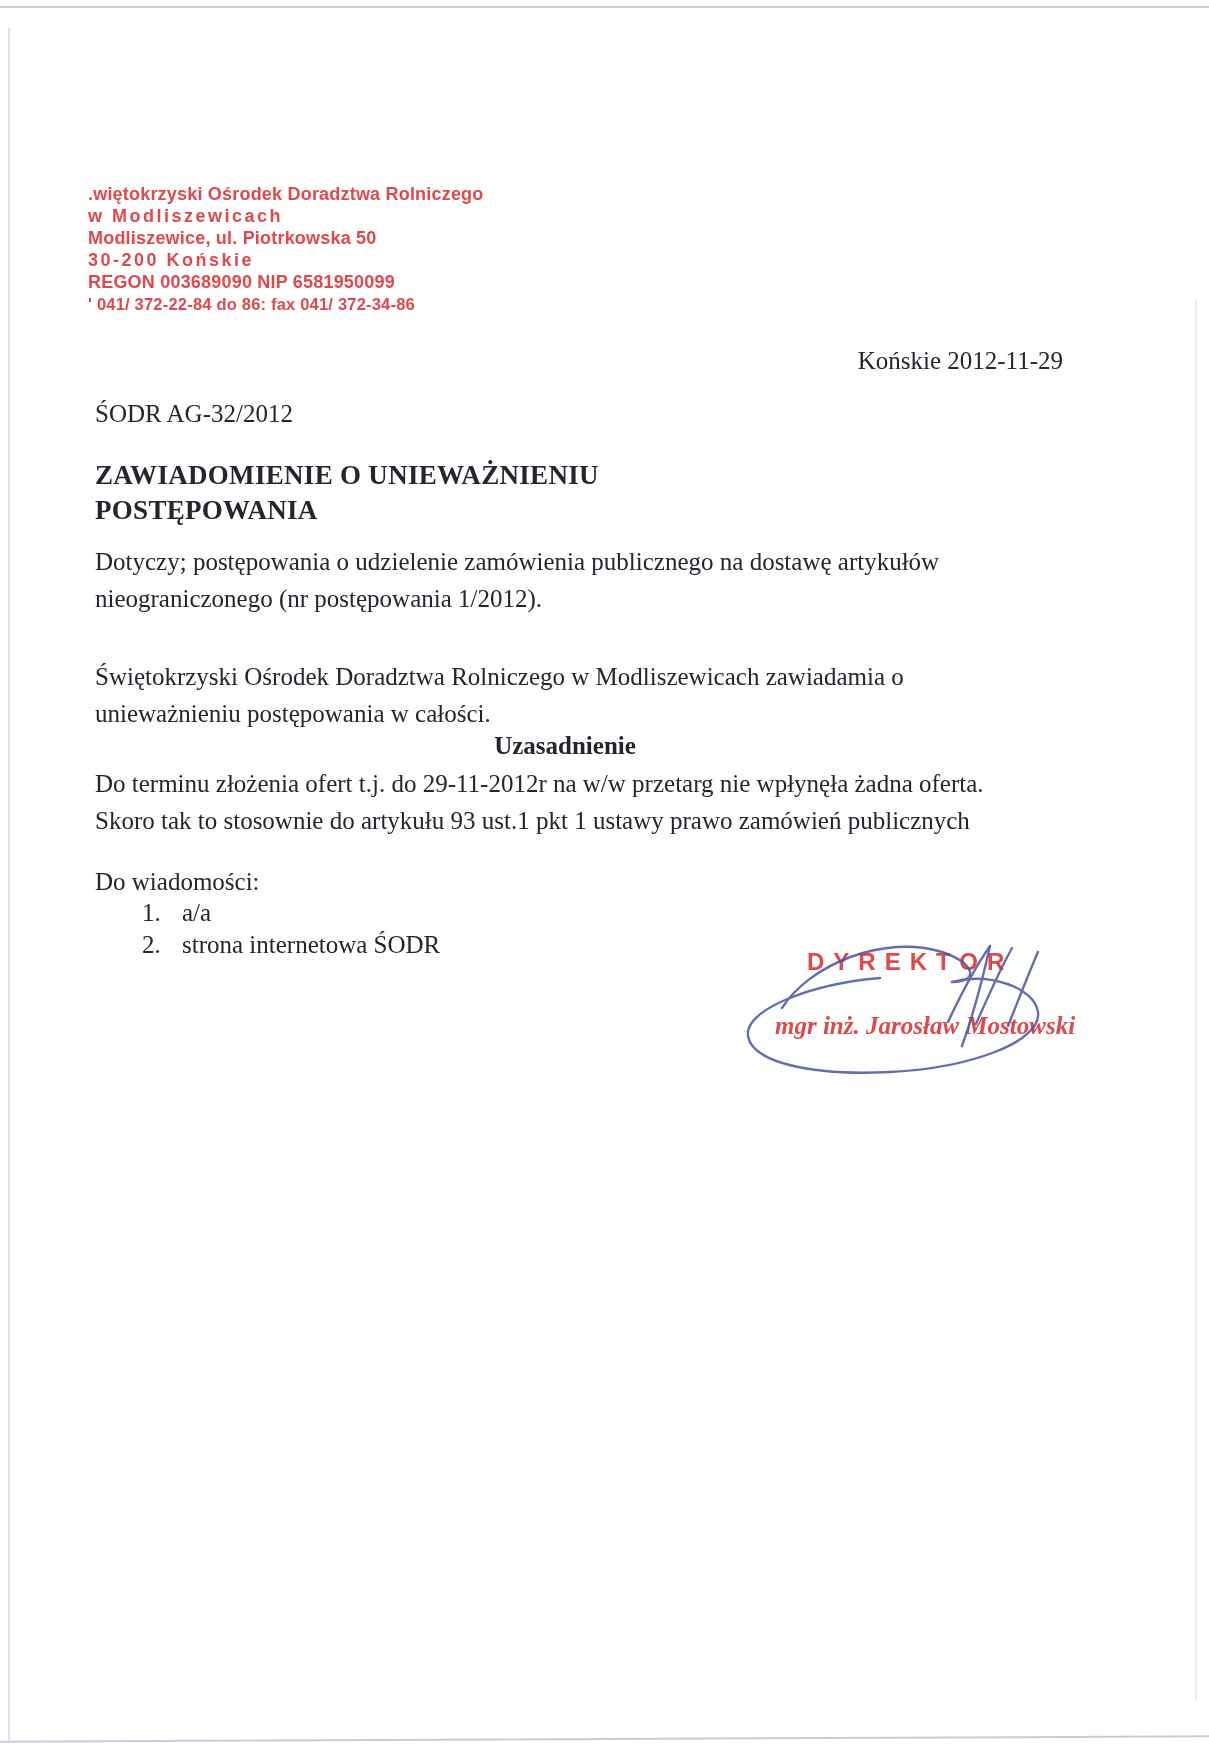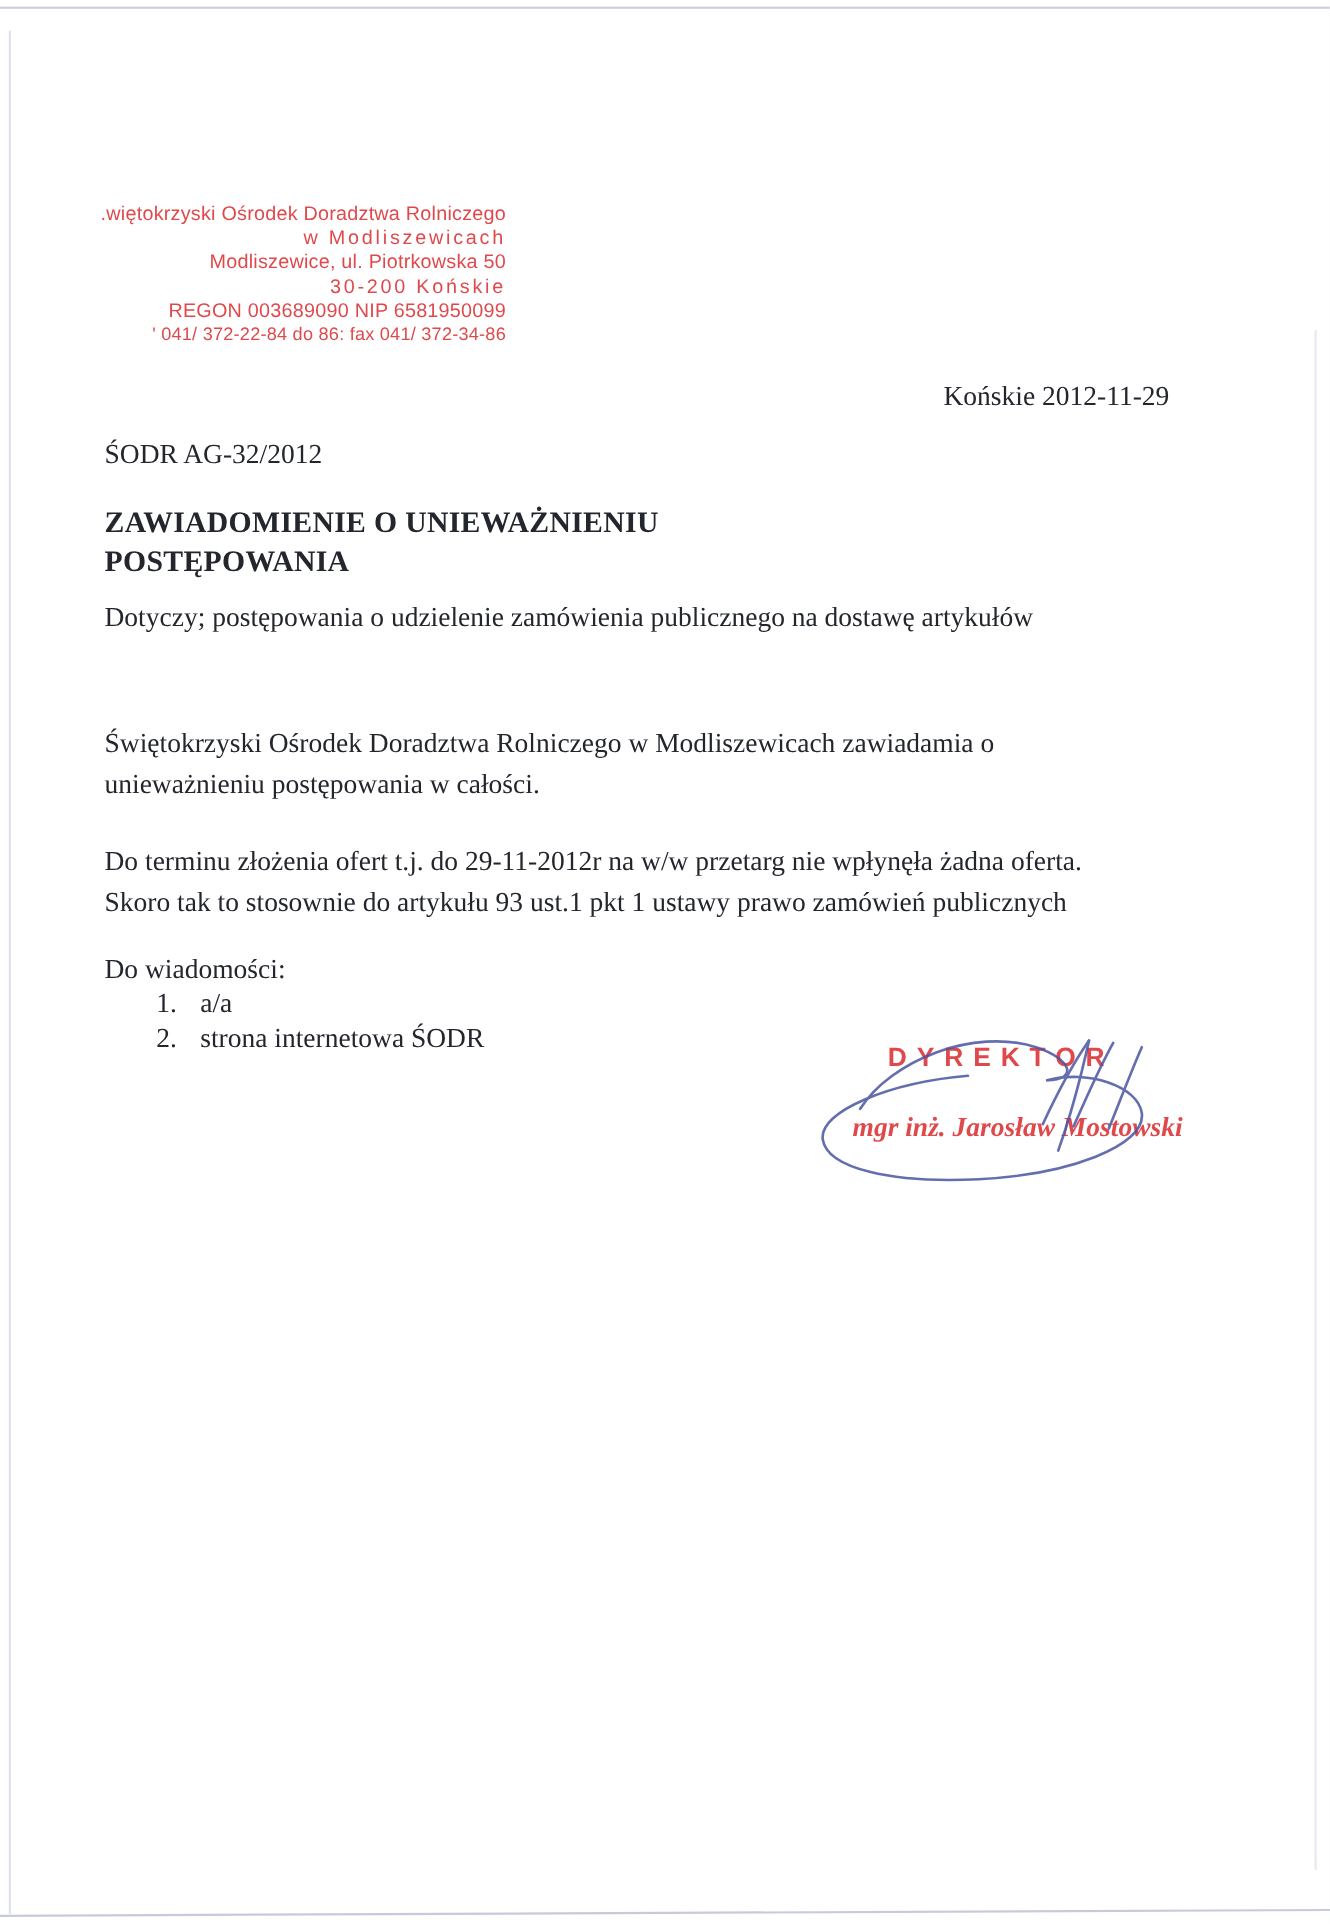--- a/index.html
+++ b/index.html
@@ -15,23 +15,23 @@
   
   .edge{position:absolute;background:var(--edge-line,#bdc1d8);pointer-events:none;}
   .edge.top{left:0;top:6px;width:1209px;height:2px;opacity:.75;}
   .edge.left{left:8px;top:28px;width:2px;height:1712px;opacity:.45;}
   .edge.right{left:1195px;top:300px;width:2px;height:1400px;opacity:.35;}
   .edge.bottom{left:-6px;top:1738px;width:1222px;height:2px;opacity:.8;transform:rotate(-0.25deg);}
 
   
   .office-stamp{
     position:absolute;left:88px;top:183px;width:372px;
-    text-align:right;
+    text-align:left;
     font-family:"Liberation Sans", sans-serif;
-    font-weight:normal;
+    font-weight:bold;
     color:var(--stamp-red,#e0494c);
     line-height:22px;font-size:18px;
     letter-spacing:.2px;
   }
   .office-stamp .s-line{white-space:nowrap;}
   .office-stamp .sp{letter-spacing:2.5px;}
   .office-stamp .small{font-size:16.5px;}
 
   .place-date{position:absolute;top:347px;right:146px;font-size:25px;}
   .reference{position:absolute;left:95px;top:400px;font-size:25px;}
@@ -100,27 +100,29 @@
 
   <div class="reference">ŚODR AG-32/2012</div>
 
   <div class="doc-title">
     <div>ZAWIADOMIENIE O UNIEWAŻNIENIU</div>
     <div>POSTĘPOWANIA</div>
   </div>
 
   <div class="para p1">
     <div>Dotyczy; postępowania o udzielenie zamówienia publicznego na dostawę artykułów</div>
+    <div>nieograniczonego (nr postępowania 1/2012).</div>
   </div>
 
   <div class="para p2">
     <div>Świętokrzyski Ośrodek Doradztwa Rolniczego w Modliszewicach zawiadamia o</div>
     <div>unieważnieniu postępowania w całości.</div>
   </div>
 
+  <div class="just-head">Uzasadnienie</div>
 
   <div class="para p3">
     <div>Do terminu złożenia ofert t.j. do 29-11-2012r na w/w przetarg nie wpłynęła żadna oferta.</div>
     <div>Skoro tak to stosownie do artykułu 93 ust.1 pkt 1 ustawy prawo zamówień publicznych</div>
   </div>
 
   <div class="dist-head">Do wiadomości:</div>
 
   <div class="dist-item di-1">
     <span class="num">1.</span><span>a/a</span>

